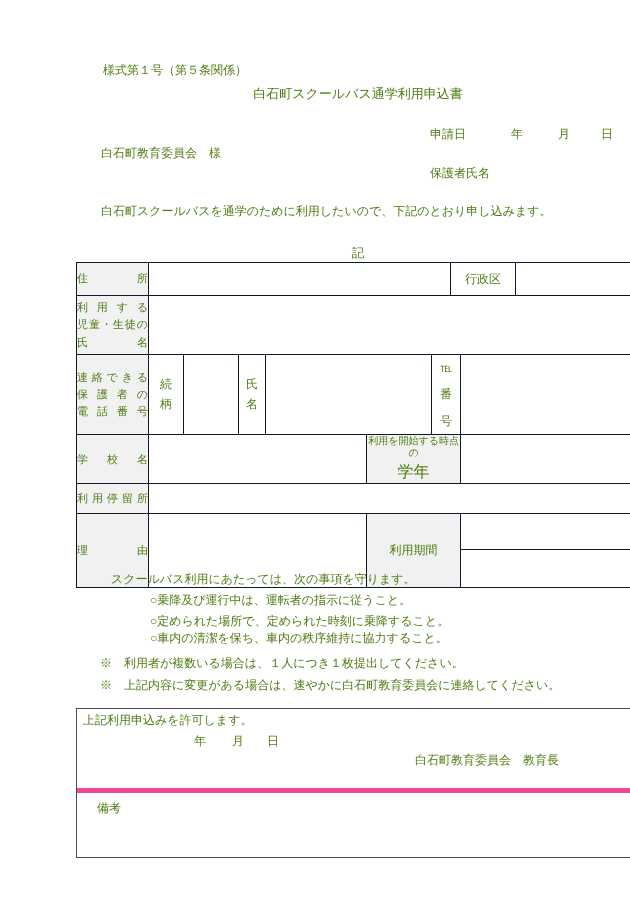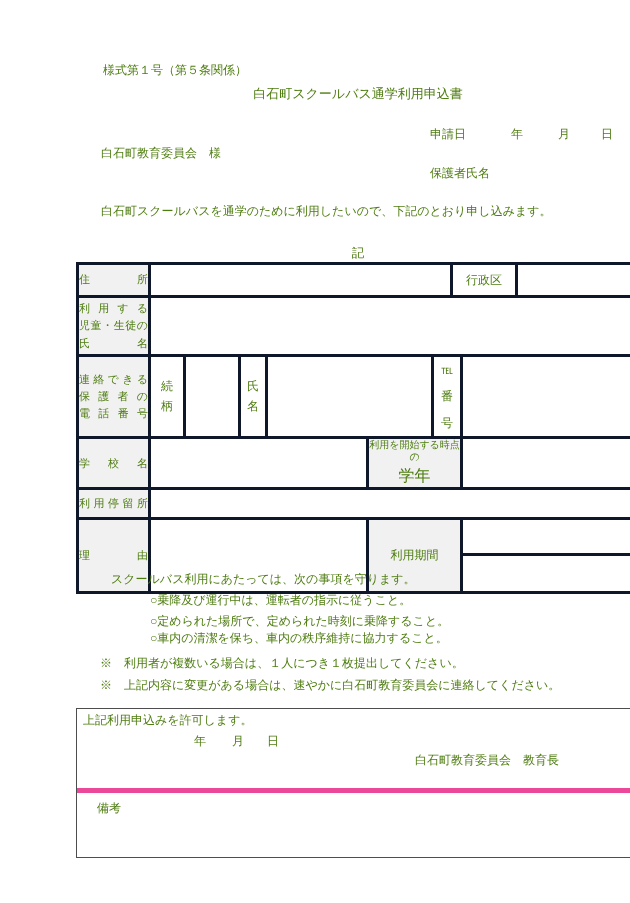--- a/index.html
+++ b/index.html
@@ -11,21 +11,21 @@
   }
   .abs { position:absolute; line-height:1.25; font-size:12px; white-space:nowrap; }
   .center-line { position:absolute; left:0; right:0; text-align:center; white-space:nowrap; }
 
   
   table.form {
     position:absolute; left:33px; top:262px; width:574px;
     border-collapse:collapse; table-layout:fixed;
   }
   table.form td {
-    border:3px solid #0f172a; padding:0; font-size:12px;
+    border:1px solid #0f172a; padding:0; font-size:12px;
     vertical-align:middle; overflow:hidden;
   }
   td.lbl { background:#f1f1f1; padding:2px 4px; }
   .jl { text-align:justify; text-align-last:justify; font-size:11px; line-height:1.55; }
   td.ctr { text-align:center; font-size:11.5px; }
   td.vmini { text-align:center; white-space:pre-line; font-size:11px; line-height:1.65; }
   td.tel { font-size:8.5px; line-height:2.2; }
   td.shade { background:#f1f1f1; }
   .grade-note { font-size:10px; text-align:center; line-height:1.2; }
   .grade-big { font-size:16px; text-align:center; margin-top:3px; }

